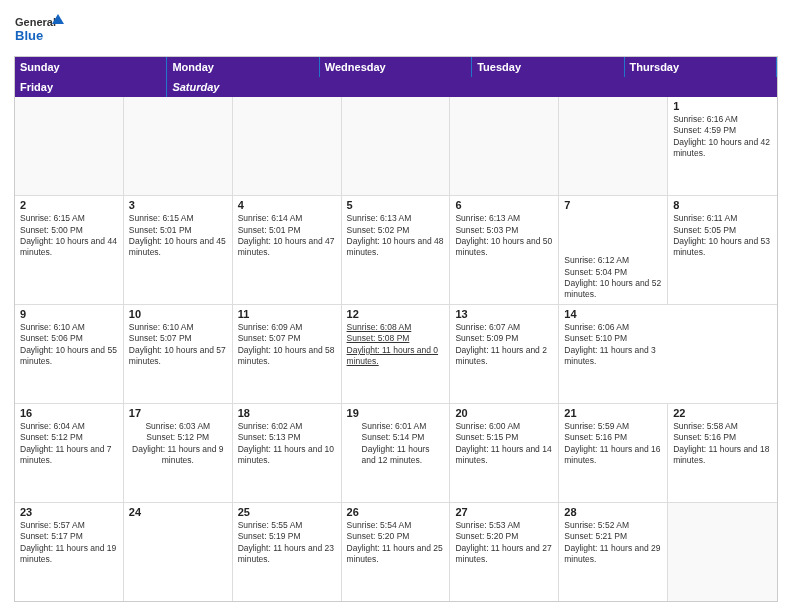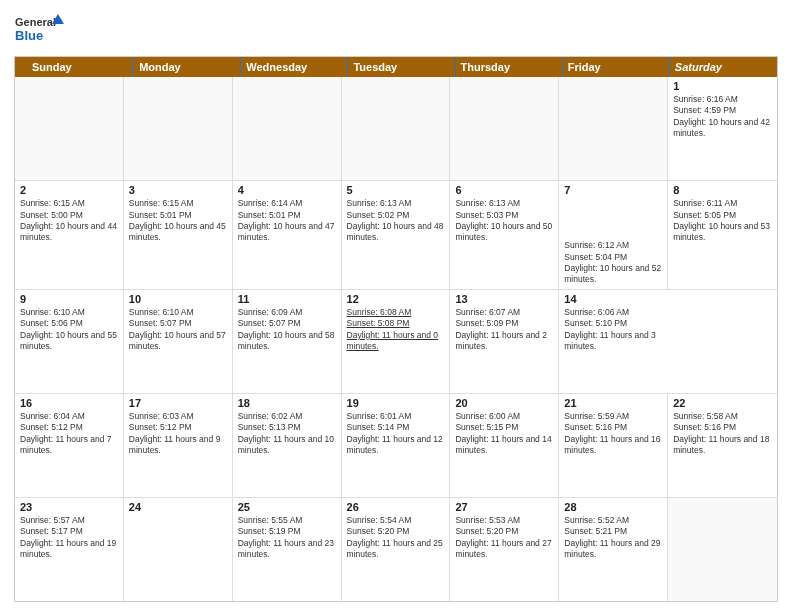--- a/index.html
+++ b/index.html
@@ -42,23 +42,22 @@
       color: #555;
     }
     .calendar {
       flex: 1;
       border: 1px solid #ccc;
       display: flex;
       flex-direction: column;
     }
     .cal-header {
       display: grid;
-      grid-template-columns: repeat(7, 1fr);
-      background: #a16207;
-      padding-left: 12px;
+      grid-template-columns: repeat(5, 1fr);
+      background: #4c1d95;
     }
     .cal-header-cell {
       color: #fff;
       font-size: 11px;
       font-weight: bold;
       padding: 4px 5px;
       border-right: 1px solid #2176cc;
     }
     .cal-header-cell:last-child { border-right: none; font-style: italic; }
     .cal-body {
@@ -224,33 +223,33 @@
         </div>
         <div class="cal-row">
           <div class="cal-cell">
             <div class="day-num">16</div>
             <div class="day-info" style="white-space: pre-line;">Sunrise: 6:04 AM
 Sunset: 5:12 PM
 Daylight: 11 hours and 7 minutes.</div>
           </div>
           <div class="cal-cell">
             <div class="day-num">17</div>
-            <div class="day-info" style="white-space: pre-line;">Sunrise: 6:03 AM
+            <div class="day-info" style="white-space: pre-line; text-align: center;">Sunrise: 6:03 AM
 Sunset: 5:12 PM
 Daylight: 11 hours and 9 minutes.</div>
           </div>
           <div class="cal-cell">
             <div class="day-num">18</div>
             <div class="day-info" style="white-space: pre-line;">Sunrise: 6:02 AM
 Sunset: 5:13 PM
 Daylight: 11 hours and 10 minutes.</div>
           </div>
           <div class="cal-cell">
             <div class="day-num">19</div>
-            <div class="day-info" style="white-space: pre-line;">Sunrise: 6:01 AM
+            <div class="day-info" style="white-space: pre-line; margin-left: 15px;">Sunrise: 6:01 AM
 Sunset: 5:14 PM
 Daylight: 11 hours and 12 minutes.</div>
           </div>
           <div class="cal-cell">
             <div class="day-num">20</div>
             <div class="day-info" style="white-space: pre-line;">Sunrise: 6:00 AM
 Sunset: 5:15 PM
 Daylight: 11 hours and 14 minutes.</div>
           </div>
           <div class="cal-cell">

